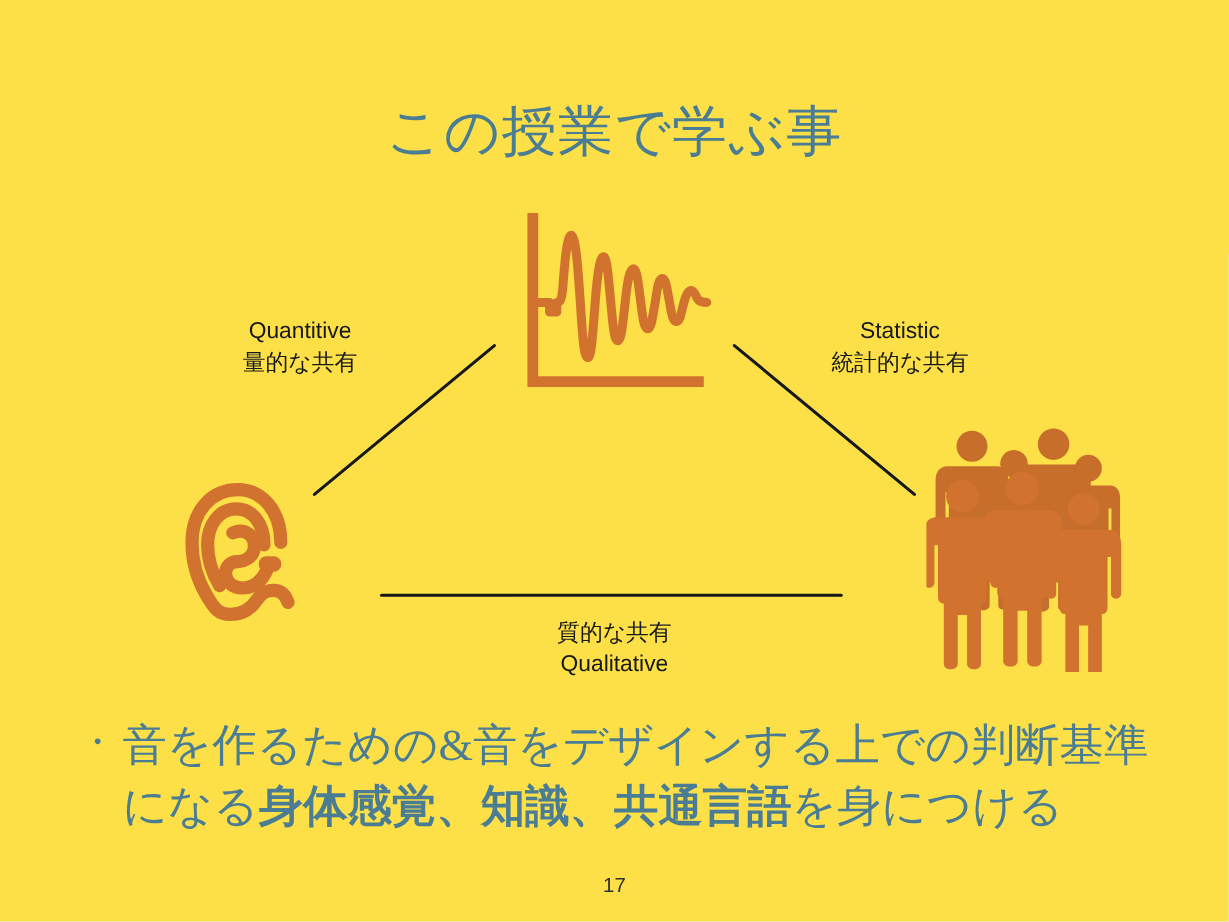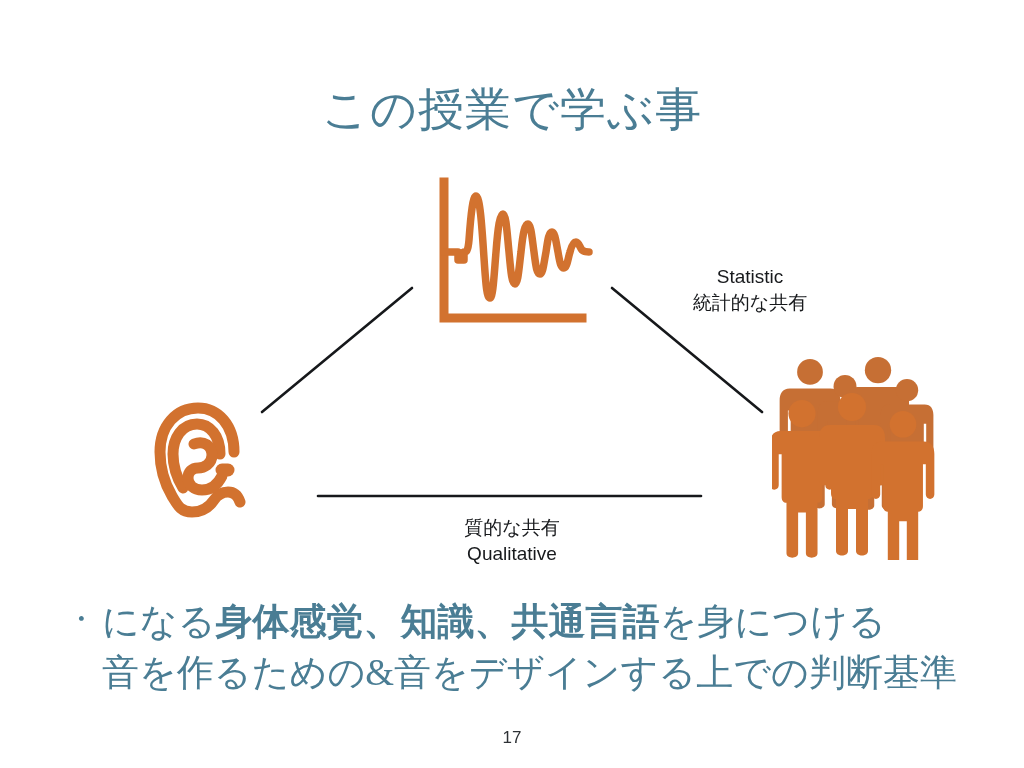--- a/index.html
+++ b/index.html
@@ -5,21 +5,21 @@
   * { margin:0; padding:0; box-sizing:border-box; }
   html, body {
     width:1024px; height:768px;
     background:#e8eef2;
     font-family:"Liberation Sans", sans-serif;
     overflow:hidden;
   }
   #slide {
     position:relative;
     width:1024px; height:768px;
-    background:#ffffff;
+    background:#fde047;
   }
 
   
   #slide-title {
     position:absolute;
     left:0; top:84px;
     width:1024px;
     text-align:center;
     font-size:46px;
     line-height:1.15;
@@ -200,38 +200,42 @@
         </g>
 
         <g fill="#d2722f">
           <use href="#person" transform="translate(30,55) scale(0.97)"></use>
           <use href="#person" transform="translate(80,48) scale(1.0)"></use>
           <use href="#person" transform="translate(131,66) scale(0.95)"></use>
         </g>
       </svg>
     </div>
 
+    <div class="node-label" id="label-quantitive">
+      <span class="en">Quantitive</span>
+      <span class="ja">量的な共有</span>
+    </div>
 
     <div class="node-label" id="label-qualitative">
       <span class="ja">質的な共有</span>
       <span class="en">Qualitative</span>
     </div>
 
     <div class="node-label" id="label-statistic">
       <span class="en">Statistic</span>
       <span class="ja">統計的な共有</span>
     </div>
 
   </div>
 
   <div id="bullets">
     <div id="bullet-row">
       <span id="bullet-marker">・</span>
       <span id="bullet-text">
+        <span class="line">音を作るための&amp;音をデザインする上での判断基準</span>
         <span class="line"><span>になる</span><b>身体感覚、知識、共通言語</b><span>を身につける</span></span>
-        <span class="line">音を作るための&amp;音をデザインする上での判断基準</span>
       </span>
     </div>
   </div>
 
   <div id="page-number">17</div>
 
 </div>
 
 </body></html>

